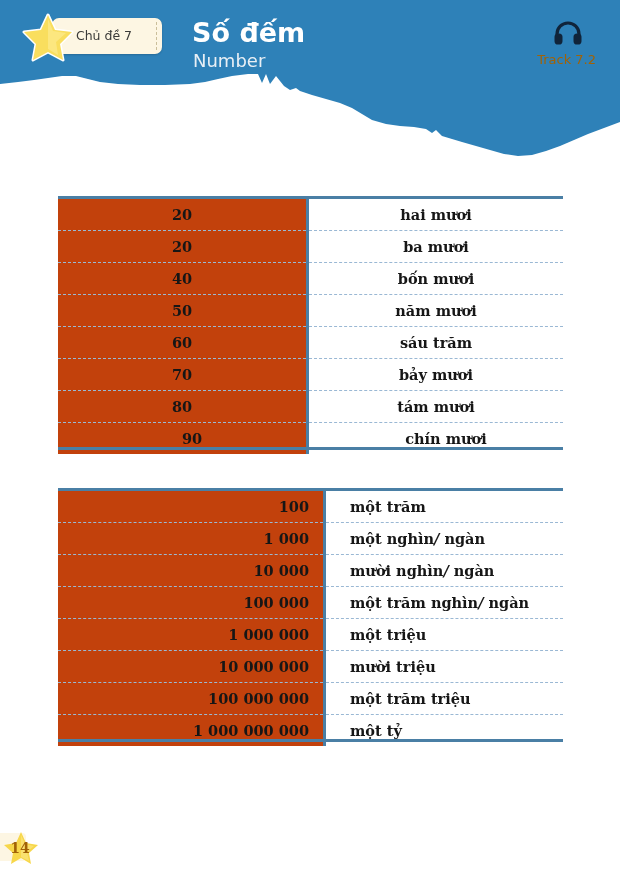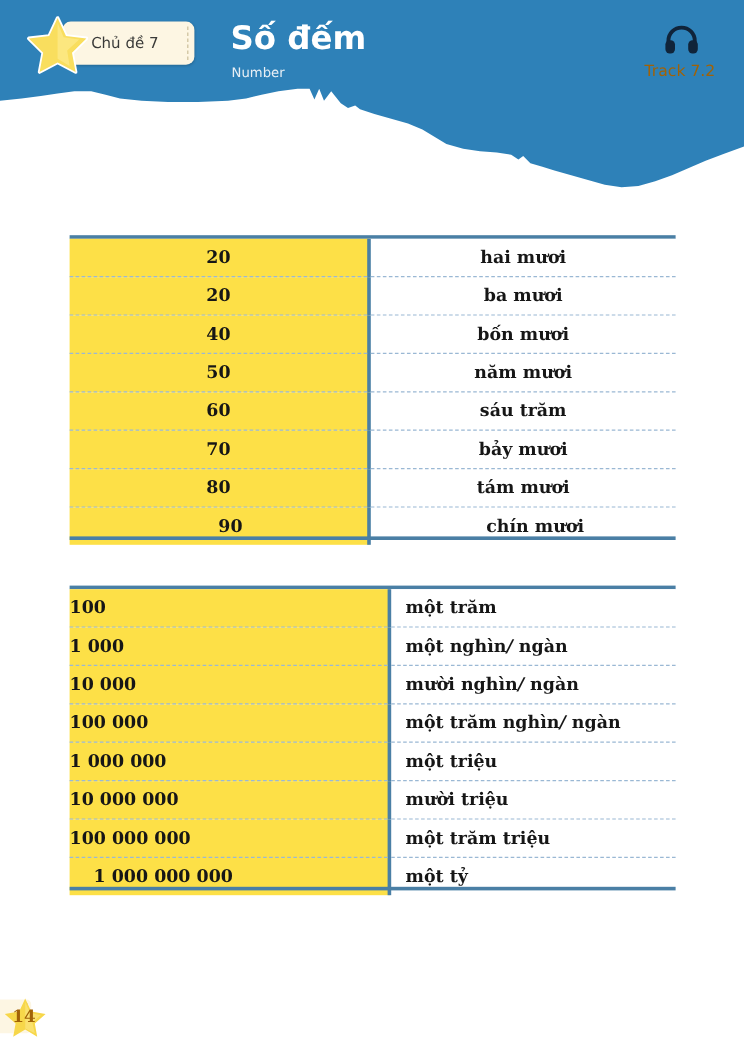--- a/index.html
+++ b/index.html
@@ -76,21 +76,21 @@
     font-weight: bold;
     color: #ffffff;
     letter-spacing: 0px;
     line-height: 34px;
     white-space: nowrap;
   }
   .title-sub {
     position: absolute;
     left: 193px;
     top: 52px;
-    font-size: 11px;
+    font-size: 18px;
     color: #e8eff5;
     line-height: 18px;
     white-space: nowrap;
     text-align: center;
   }
 
   .track-icon {
     position: absolute;
     left: 553px;
     top: 20px;
@@ -126,35 +126,35 @@
     font-family: "DejaVu Serif", serif;
     border-bottom: 1px dashed #9ab8d4;
     vertical-align: middle;
   }
   .num-table tr:last-child td {
     border-bottom: none;
     padding-left: 20px;
   }
 
   .num-table .c-num {
-    background: #fde047;
+    background: #c2410c;
     border-right: 3px solid #4a7fa5;
   }
   .num-table .c-word {
     background: #ffffff;
     padding-left: 0;
   }
 
   
   #table-tens .c-num { width: 248px; text-align: center; }
   #table-tens .c-word { text-align: center; }
 
   
-  #table-bigs .c-num { width: 251px; text-align: left; padding-right: 14px; }
-  #table-bigs .c-word { text-align: left; padding-left: 12px; }
+  #table-bigs .c-num { width: 251px; text-align: right; padding-right: 14px; }
+  #table-bigs .c-word { text-align: left; padding-left: 24px; }
 
   .rule-top, .rule-bottom {
     position: absolute;
     left: 58px;
     width: 505px;
     height: 3px;
     background: #4a7fa5;
   }
   #tens-rule-top { top: 196px; }
   #tens-rule-bottom { top: 447px; }

